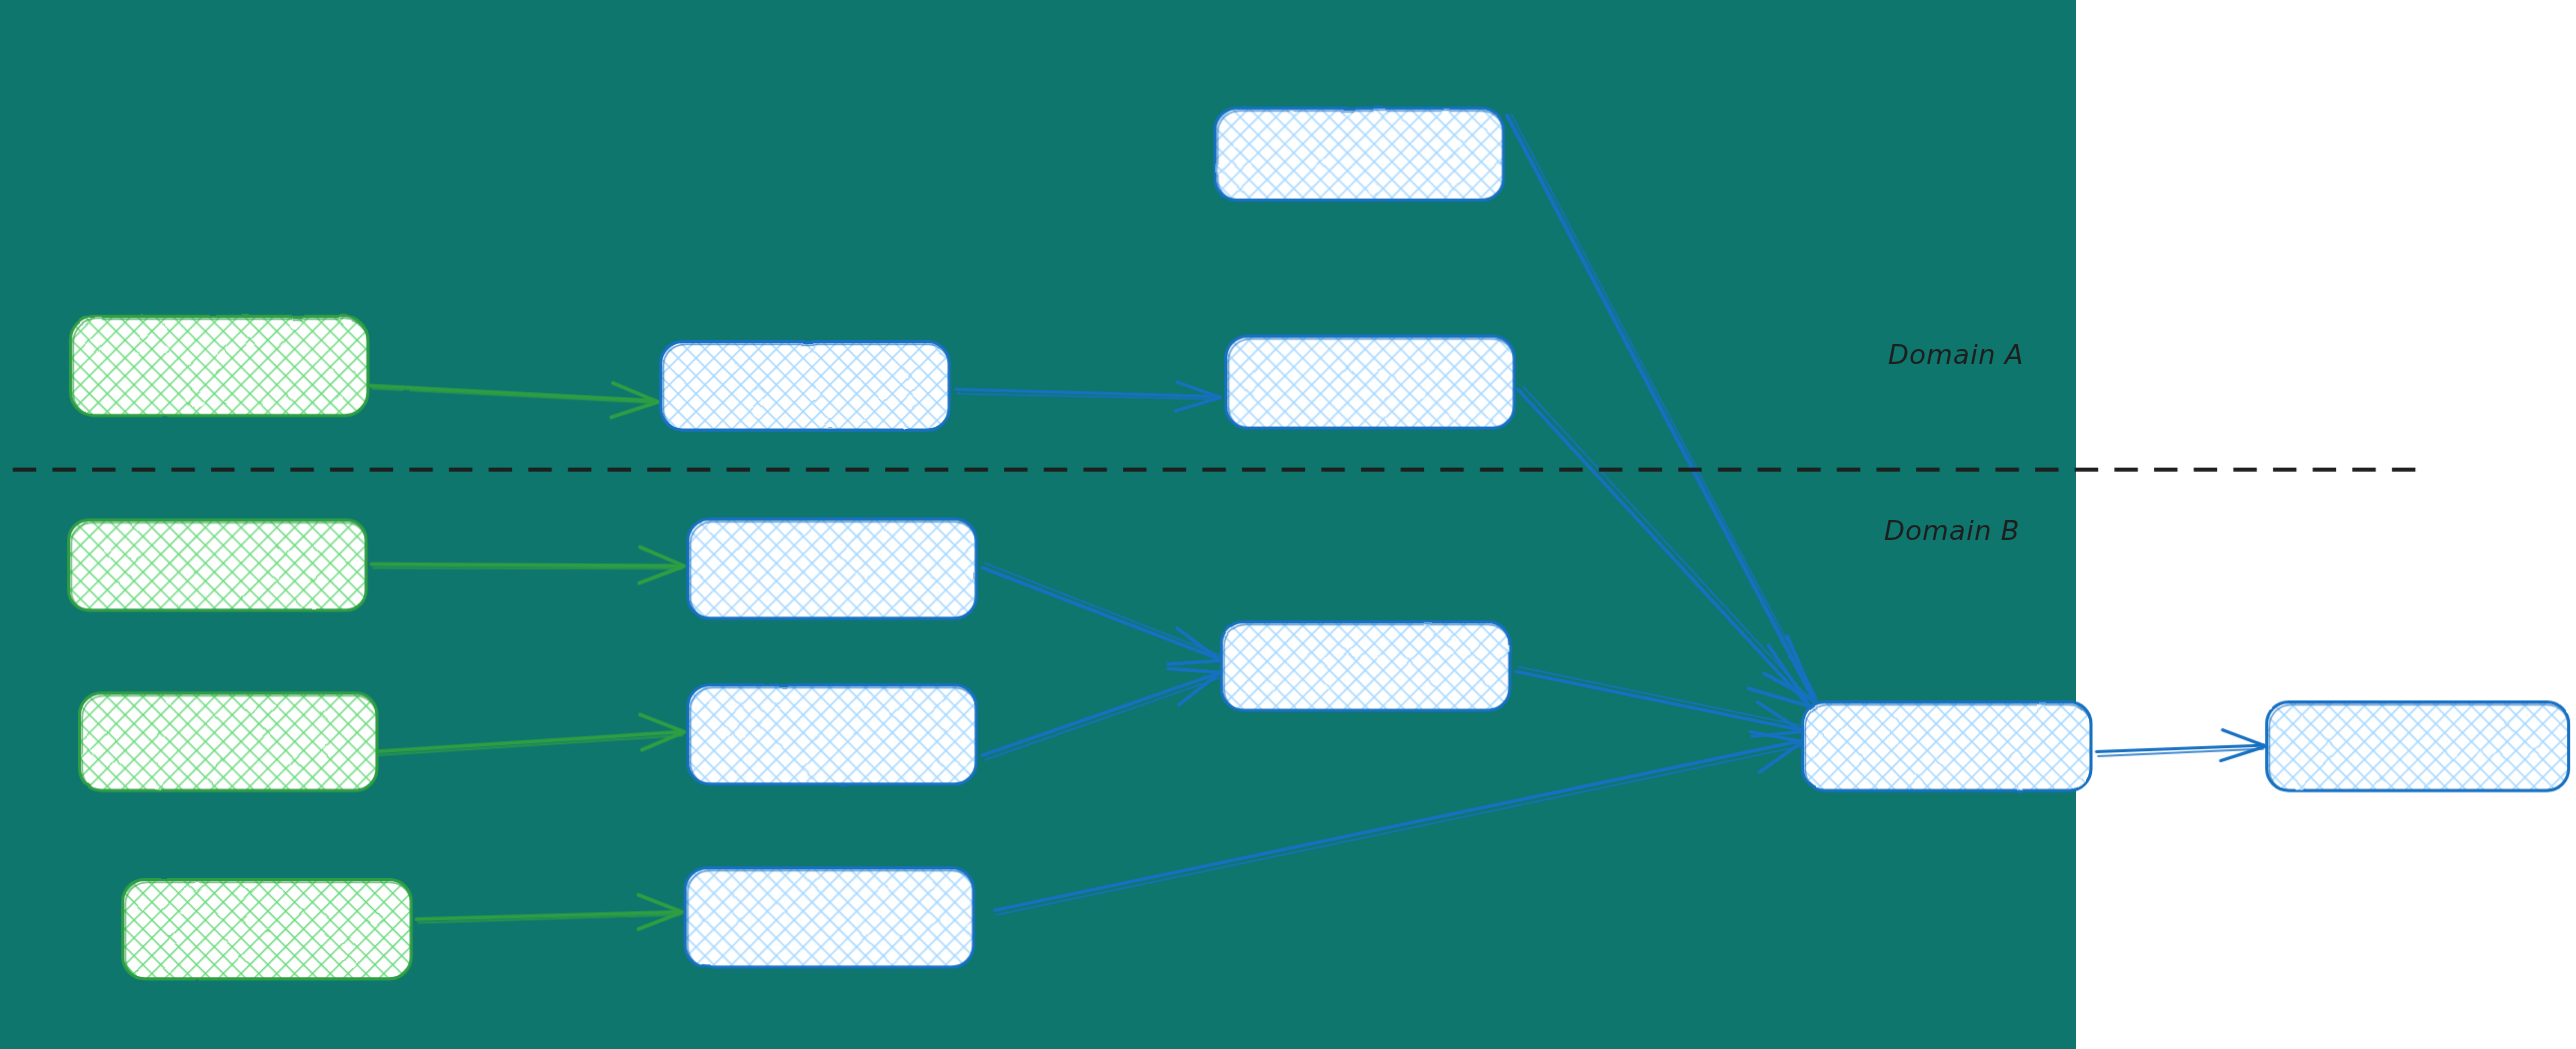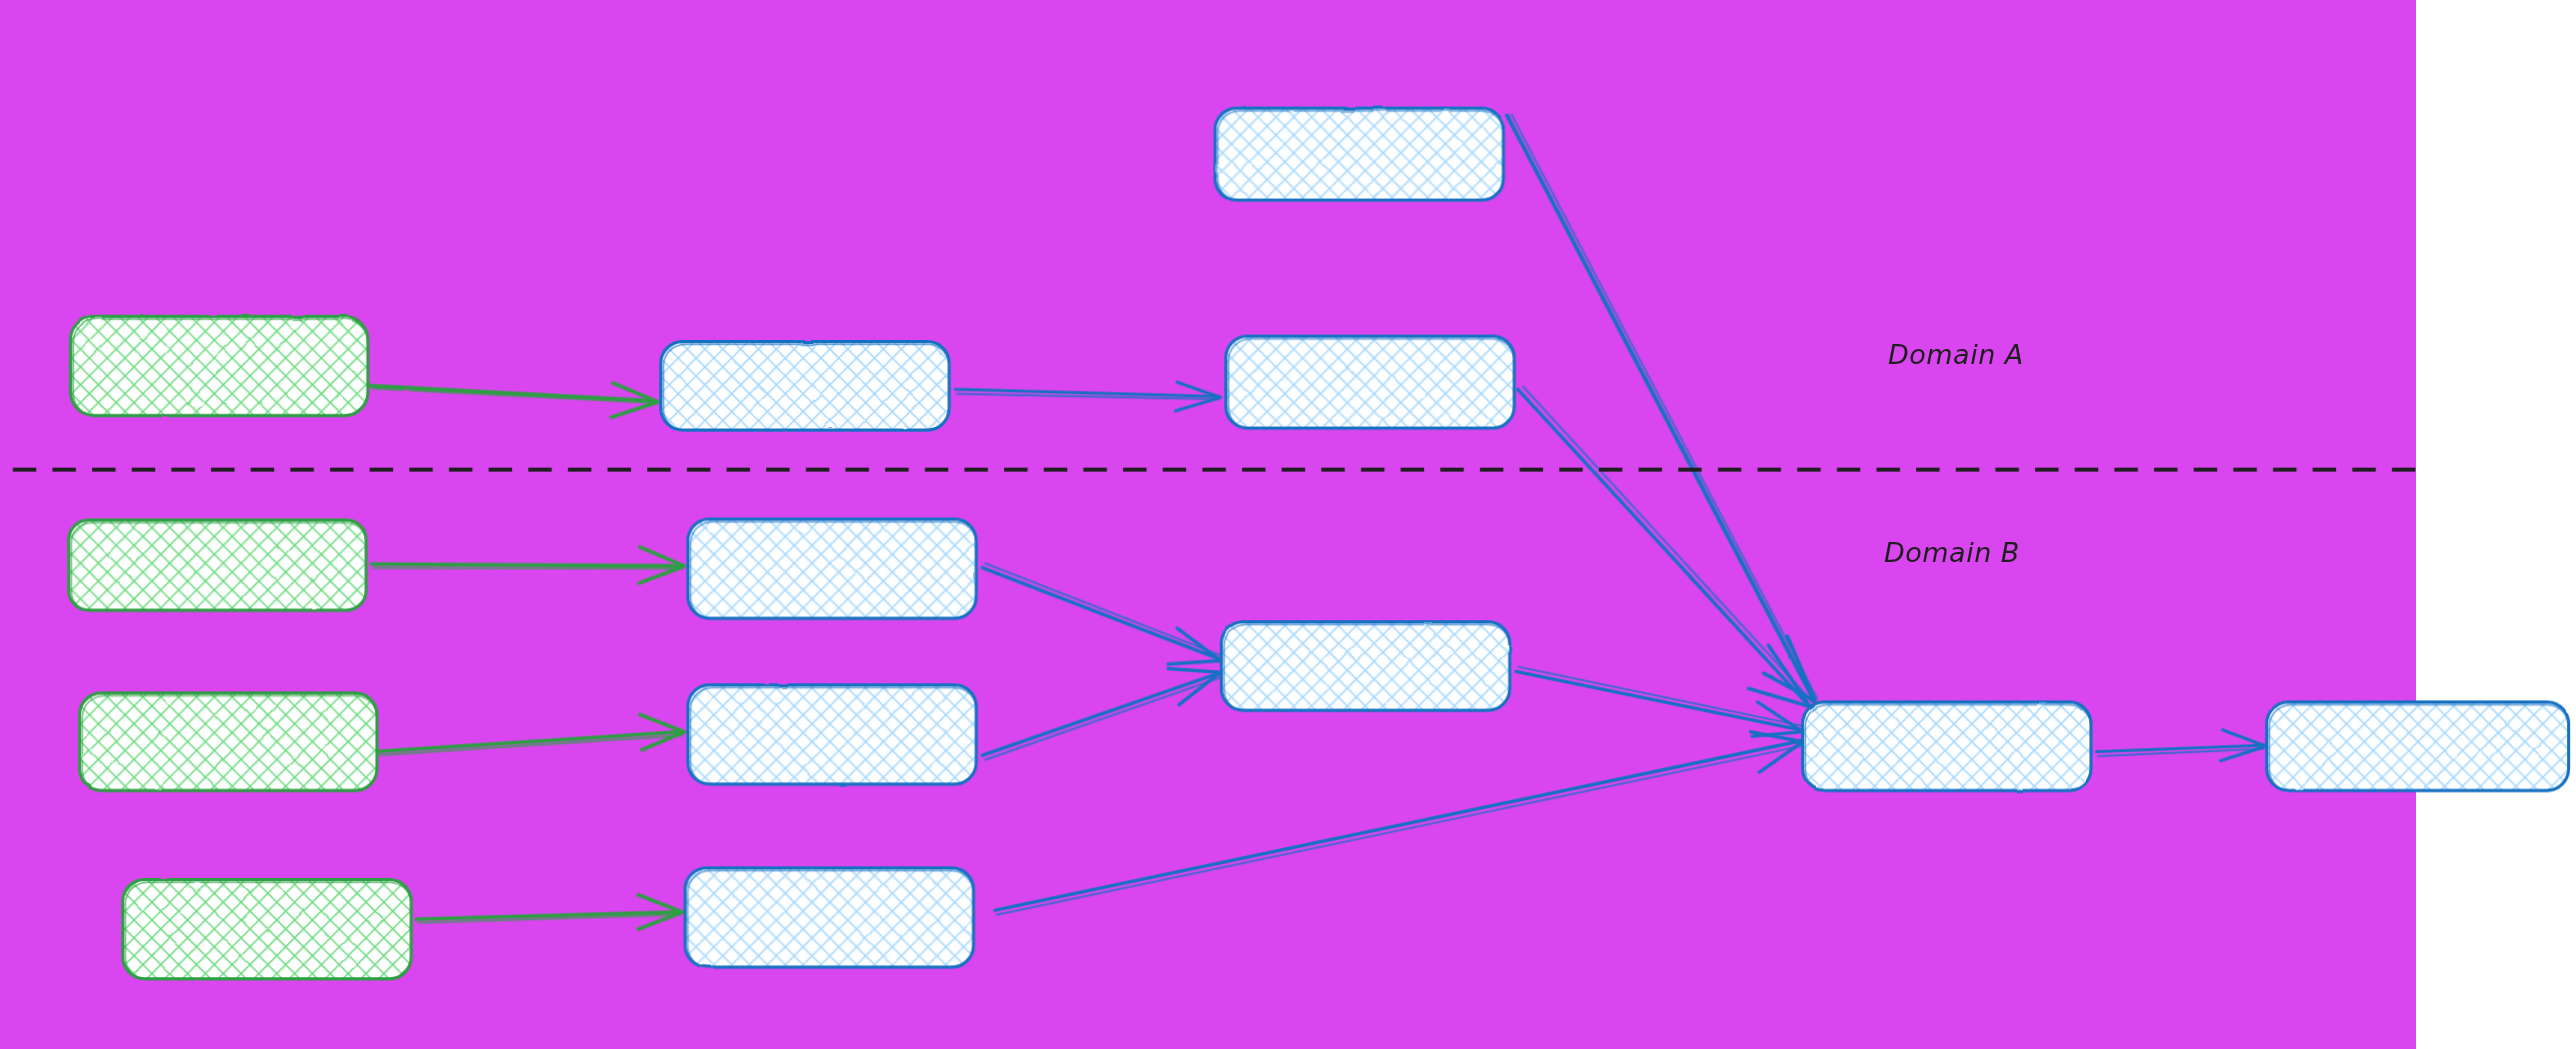--- a/index.html
+++ b/index.html
@@ -9,23 +9,23 @@
     background: #ffffff;
   }
   body {
     width: 2576px;
     height: 1049px;
     overflow: hidden;
     font-family: "DejaVu Sans", sans-serif;
   }
   #canvas-root {
     position: relative;
-    width: 2416px;
+    width: 2076px;
     height: 1049px;
-    background: #d946ef;
+    background: #0f766e;
   }
   #diagram-svg {
     position: absolute;
     top: 0;
     left: 0;
     width: 2576px;
     height: 1049px;
     display: block;
   }
   .domain-label {
@@ -33,21 +33,21 @@
     font-family: "DejaVu Sans", sans-serif;
     font-size: 27px;
     font-weight: 400;
     font-style: italic;
     letter-spacing: 0.5px;
     color: #1e1e1e;
     white-space: nowrap;
     user-select: none;
   }
   #domain-a-label { left: 1888px; top: 339px; }
-  #domain-b-label { left: 1884px; top: 537px; }
+  #domain-b-label { left: 1884px; top: 515px; }
 </style>
 </head>
 <body>
 
 <div id="canvas-root">
 
   <svg id="diagram-svg" viewBox="0 0 2858 1164" xmlns="http://www.w3.org/2000/svg">
     <defs>
 
       <pattern id="hatch-green" patternUnits="userSpaceOnUse" width="14" height="14" patternTransform="rotate(45)">

